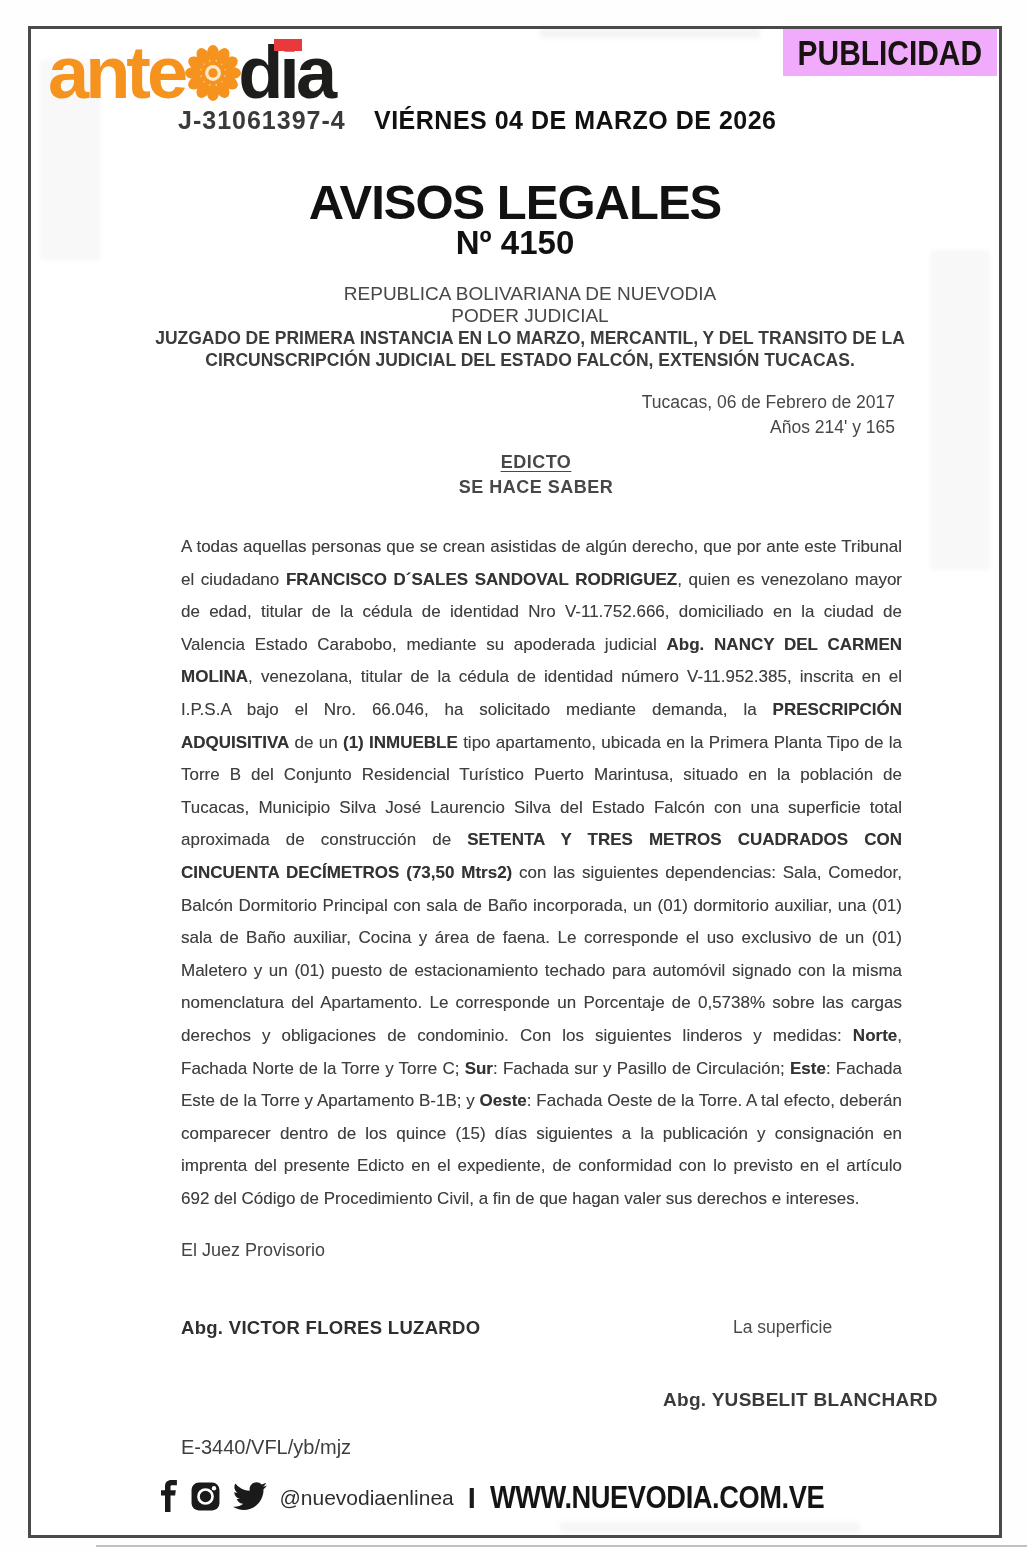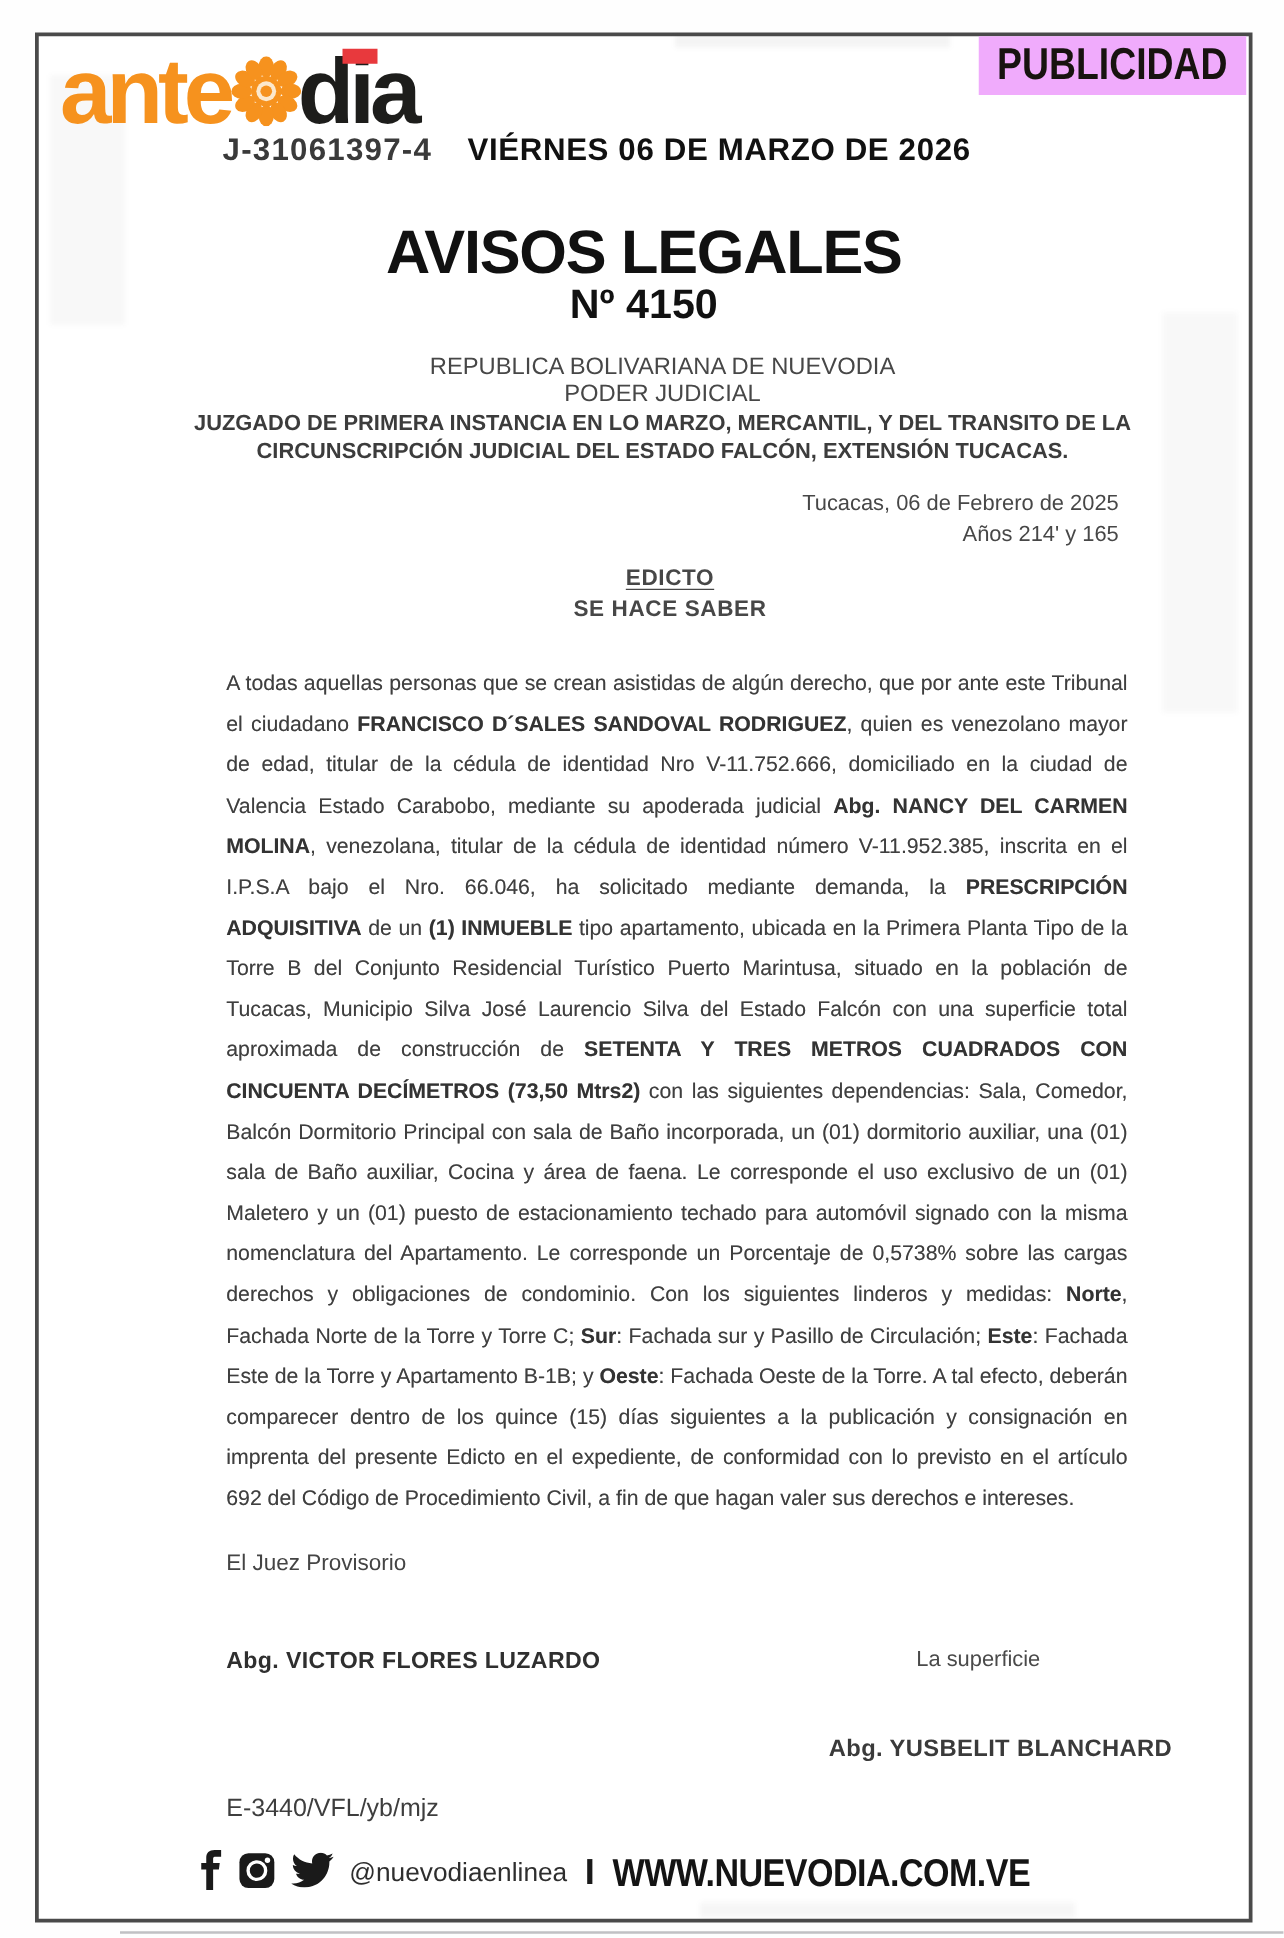--- a/index.html
+++ b/index.html
@@ -157,38 +157,38 @@
           <ellipse cx="30" cy="9" rx="6.5" ry="9" transform="rotate(330 30 30)"></ellipse>
         </g>
         <circle cx="30" cy="30" r="13" fill="#F6921E"></circle>
         <circle cx="30" cy="30" r="8.5" fill="#FCE8CC"></circle>
         <circle cx="30" cy="30" r="5" fill="#F6921E"></circle>
       </svg>
     </span>
       <span class="dia"><span>d</span><span class="i-rel"><span>i</span><span class="tittle"></span></span><span>a</span></span>
   </div>
   <div class="jnumber">J-31061397-4</div>
-  <div class="edition-date">VIÉRNES 06 DE MARZO DE 2026</div>
+  <div class="edition-date">VIÉRNES 04 DE MARZO DE 2026</div>
 
   <div class="pub-badge">
     <span>PUBLICIDAD</span>
   </div>
 
   <div class="headline">AVISOS LEGALES</div>
   <div class="headline-num">Nº 4150</div>
 
   <div class="court">
     <div class="c-light">REPUBLICA BOLIVARIANA DE NUEVODIA</div>
     <div class="c-light">PODER JUDICIAL</div>
     <div class="c-bold">JUZGADO DE PRIMERA INSTANCIA EN LO MARZO, MERCANTIL, Y DEL TRANSITO DE LA</div>
     <div class="c-bold">CIRCUNSCRIPCIÓN JUDICIAL DEL ESTADO FALCÓN, EXTENSIÓN TUCACAS.</div>
   </div>
 
   <div class="place-date">
-    <div>Tucacas, 06 de Febrero de 2025</div>
+    <div>Tucacas, 06 de Febrero de 2017</div>
     <div>Años 214' y 165</div>
   </div>
 
   <div class="edicto">EDICTO</div>
   <div class="sehacesaber">SE HACE SABER</div>
 
   <div class="bodytext"><span>A todas aquellas personas que se crean asistidas de algún derecho, que por ante este Tribunal el ciudadano </span><span class="b">FRANCISCO D´SALES SANDOVAL RODRIGUEZ</span><span>, quien es venezolano mayor de edad, titular de la cédula de identidad Nro V-11.752.666, domiciliado en la ciudad de Valencia Estado Carabobo, mediante su apoderada judicial </span><span class="b">Abg. NANCY DEL CARMEN MOLINA</span><span>, venezolana, titular de la cédula de identidad número V-11.952.385, inscrita en el I.P.S.A bajo el Nro. 66.046, ha solicitado mediante demanda, la </span><span class="b">PRESCRIPCIÓN ADQUISITIVA</span><span> de un </span><span class="b">(1) INMUEBLE</span><span> tipo apartamento, ubicada en la Primera Planta Tipo de la Torre B del Conjunto Residencial Turístico Puerto Marintusa, situado en la población de Tucacas, Municipio Silva José Laurencio Silva del Estado Falcón con una superficie total aproximada de construcción de </span><span class="b">SETENTA Y TRES METROS CUADRADOS CON CINCUENTA DECÍMETROS (73,50 Mtrs2)</span><span> con las siguientes dependencias: Sala, Comedor, Balcón Dormitorio Principal con sala de Baño incorporada, un (01) dormitorio auxiliar, una (01) sala de Baño auxiliar, Cocina y área de faena. Le corresponde el uso exclusivo de un (01) Maletero y un (01) puesto de estacionamiento techado para automóvil signado con la misma nomenclatura del Apartamento. Le corresponde un Porcentaje de 0,5738% sobre las cargas derechos y obligaciones de condominio. Con los siguientes linderos y medidas: </span><span class="b">Norte</span><span>, Fachada Norte de la Torre y Torre C; </span><span class="b">Sur</span><span>: Fachada sur y Pasillo de Circulación; </span><span class="b">Este</span><span>: Fachada Este de la Torre y Apartamento B-1B; y </span><span class="b">Oeste</span><span>: Fachada Oeste de la Torre. A tal efecto, deberán comparecer dentro de los quince (15) días siguientes a la publicación y consignación en imprenta del presente Edicto en el expediente, de conformidad con lo previsto en el artículo 692 del Código de Procedimiento Civil, a fin de que hagan valer sus derechos e intereses.</span></div>
 
   <div class="judge-line">El Juez Provisorio</div>
   <div class="judge-name">Abg. VICTOR FLORES LUZARDO</div>

